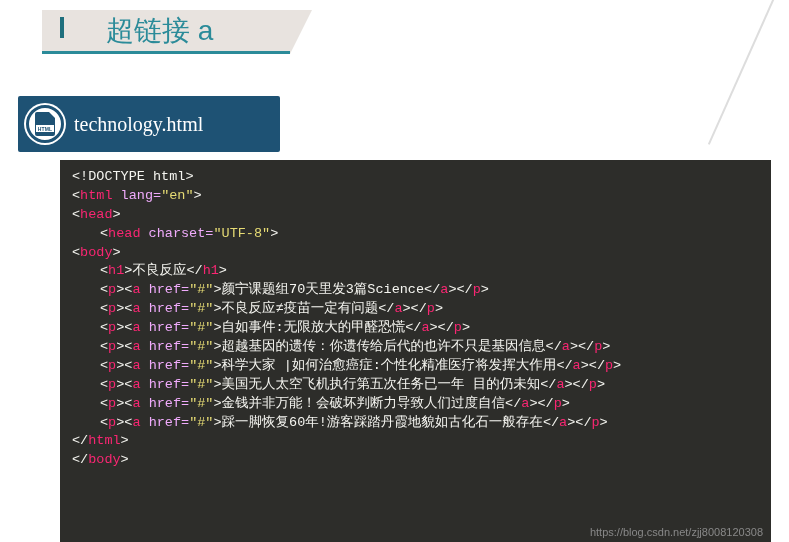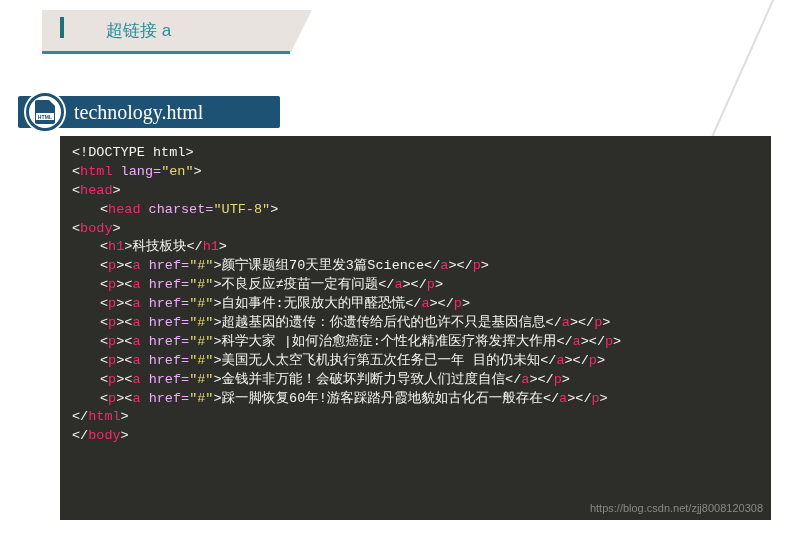--- a/index.html
+++ b/index.html
@@ -52,28 +52,28 @@
       margin: 0 auto;
     }
     .laptop-icon .base {
       width: 32px;
       height: 3px;
       background: #1f6f7d;
       margin-top: 1px;
     }
     .title-text {
       color: #2b8b99;
-      font-size: 17px;
+      font-size: 28px;
       font-weight: 500;
     }
     .file-banner {
       margin-top: 30px;
       margin-left: 18px;
       background: #1e5274;
-      height: 32px;
+      height: 56px;
       width: 262px;
       display: flex;
       align-items: center;
       padding-left: 8px;
       border-radius: 2px;
     }
     .html-icon {
       width: 38px;
       height: 38px;
       background: #fff;
@@ -181,21 +181,21 @@
   </span>
   <span class="file-name">technology.html</span>
 </div>
 
 <div class="code-block">
   <div class="code-line"><span class="c-white">&lt;!DOCTYPE html&gt;</span></div>
   <div class="code-line"><span class="c-white">&lt;</span><span class="c-pink">html</span><span class="c-green"> lang=</span><span class="c-yellow">"en"</span><span class="c-white">&gt;</span></div>
   <div class="code-line"><span class="c-white">&lt;</span><span class="c-pink">head</span><span class="c-white">&gt;</span></div>
   <div class="code-line indent1"><span class="c-white">&lt;</span><span class="c-pink">head</span><span class="c-green"> charset=</span><span class="c-yellow">"UTF-8"</span><span class="c-white">&gt;</span></div>
   <div class="code-line"><span class="c-white">&lt;</span><span class="c-pink">body</span><span class="c-white">&gt;</span></div>
-  <div class="code-line indent1"><span class="c-white">&lt;</span><span class="c-pink">h1</span><span class="c-white">&gt;</span><span class="c-white">科技板块</span><span class="c-white">&lt;/</span><span class="c-pink">h1</span><span class="c-white">&gt;</span></div>
+  <div class="code-line indent1"><span class="c-white">&lt;</span><span class="c-pink">h1</span><span class="c-white">&gt;</span><span class="c-white">不良反应</span><span class="c-white">&lt;/</span><span class="c-pink">h1</span><span class="c-white">&gt;</span></div>
 
   <div id="link-lines">
       <div class="code-line indent1"><span class="c-white">&lt;</span><span class="c-pink">p</span><span class="c-white">&gt;&lt;</span><span class="c-pink">a</span><span class="c-green"> href=</span><span class="c-yellow">"#"</span><span class="c-white">&gt;</span><span class="c-white">颜宁课题组70天里发3篇Science</span><span class="c-white">&lt;/</span><span class="c-pink">a</span><span class="c-white">&gt;</span><span class="c-white">&lt;/</span><span class="c-pink">p</span><span class="c-white">&gt;</span></div>
       <div class="code-line indent1"><span class="c-white">&lt;</span><span class="c-pink">p</span><span class="c-white">&gt;&lt;</span><span class="c-pink">a</span><span class="c-green"> href=</span><span class="c-yellow">"#"</span><span class="c-white">&gt;</span><span class="c-white">不良反应≠疫苗一定有问题</span><span class="c-white">&lt;/</span><span class="c-pink">a</span><span class="c-white">&gt;</span><span class="c-white">&lt;/</span><span class="c-pink">p</span><span class="c-white">&gt;</span></div>
       <div class="code-line indent1"><span class="c-white">&lt;</span><span class="c-pink">p</span><span class="c-white">&gt;&lt;</span><span class="c-pink">a</span><span class="c-green"> href=</span><span class="c-yellow">"#"</span><span class="c-white">&gt;</span><span class="c-white">自如事件:无限放大的甲醛恐慌</span><span class="c-white">&lt;/</span><span class="c-pink">a</span><span class="c-white">&gt;</span><span class="c-white">&lt;/</span><span class="c-pink">p</span><span class="c-white">&gt;</span></div>
       <div class="code-line indent1"><span class="c-white">&lt;</span><span class="c-pink">p</span><span class="c-white">&gt;&lt;</span><span class="c-pink">a</span><span class="c-green"> href=</span><span class="c-yellow">"#"</span><span class="c-white">&gt;</span><span class="c-white">超越基因的遗传：你遗传给后代的也许不只是基因信息</span><span class="c-white">&lt;/</span><span class="c-pink">a</span><span class="c-white">&gt;</span><span class="c-white">&lt;/</span><span class="c-pink">p</span><span class="c-white">&gt;</span></div>
       <div class="code-line indent1"><span class="c-white">&lt;</span><span class="c-pink">p</span><span class="c-white">&gt;&lt;</span><span class="c-pink">a</span><span class="c-green"> href=</span><span class="c-yellow">"#"</span><span class="c-white">&gt;</span><span class="c-white">科学大家 |如何治愈癌症:个性化精准医疗将发挥大作用</span><span class="c-white">&lt;/</span><span class="c-pink">a</span><span class="c-white">&gt;</span><span class="c-white">&lt;/</span><span class="c-pink">p</span><span class="c-white">&gt;</span></div>
       <div class="code-line indent1"><span class="c-white">&lt;</span><span class="c-pink">p</span><span class="c-white">&gt;&lt;</span><span class="c-pink">a</span><span class="c-green"> href=</span><span class="c-yellow">"#"</span><span class="c-white">&gt;</span><span class="c-white">美国无人太空飞机执行第五次任务已一年 目的仍未知</span><span class="c-white">&lt;/</span><span class="c-pink">a</span><span class="c-white">&gt;</span><span class="c-white">&lt;/</span><span class="c-pink">p</span><span class="c-white">&gt;</span></div>
       <div class="code-line indent1"><span class="c-white">&lt;</span><span class="c-pink">p</span><span class="c-white">&gt;&lt;</span><span class="c-pink">a</span><span class="c-green"> href=</span><span class="c-yellow">"#"</span><span class="c-white">&gt;</span><span class="c-white">金钱并非万能！会破坏判断力导致人们过度自信</span><span class="c-white">&lt;/</span><span class="c-pink">a</span><span class="c-white">&gt;</span><span class="c-white">&lt;/</span><span class="c-pink">p</span><span class="c-white">&gt;</span></div>
       <div class="code-line indent1"><span class="c-white">&lt;</span><span class="c-pink">p</span><span class="c-white">&gt;&lt;</span><span class="c-pink">a</span><span class="c-green"> href=</span><span class="c-yellow">"#"</span><span class="c-white">&gt;</span><span class="c-white">踩一脚恢复60年!游客踩踏丹霞地貌如古化石一般存在</span><span class="c-white">&lt;/</span><span class="c-pink">a</span><span class="c-white">&gt;</span><span class="c-white">&lt;/</span><span class="c-pink">p</span><span class="c-white">&gt;</span></div>

